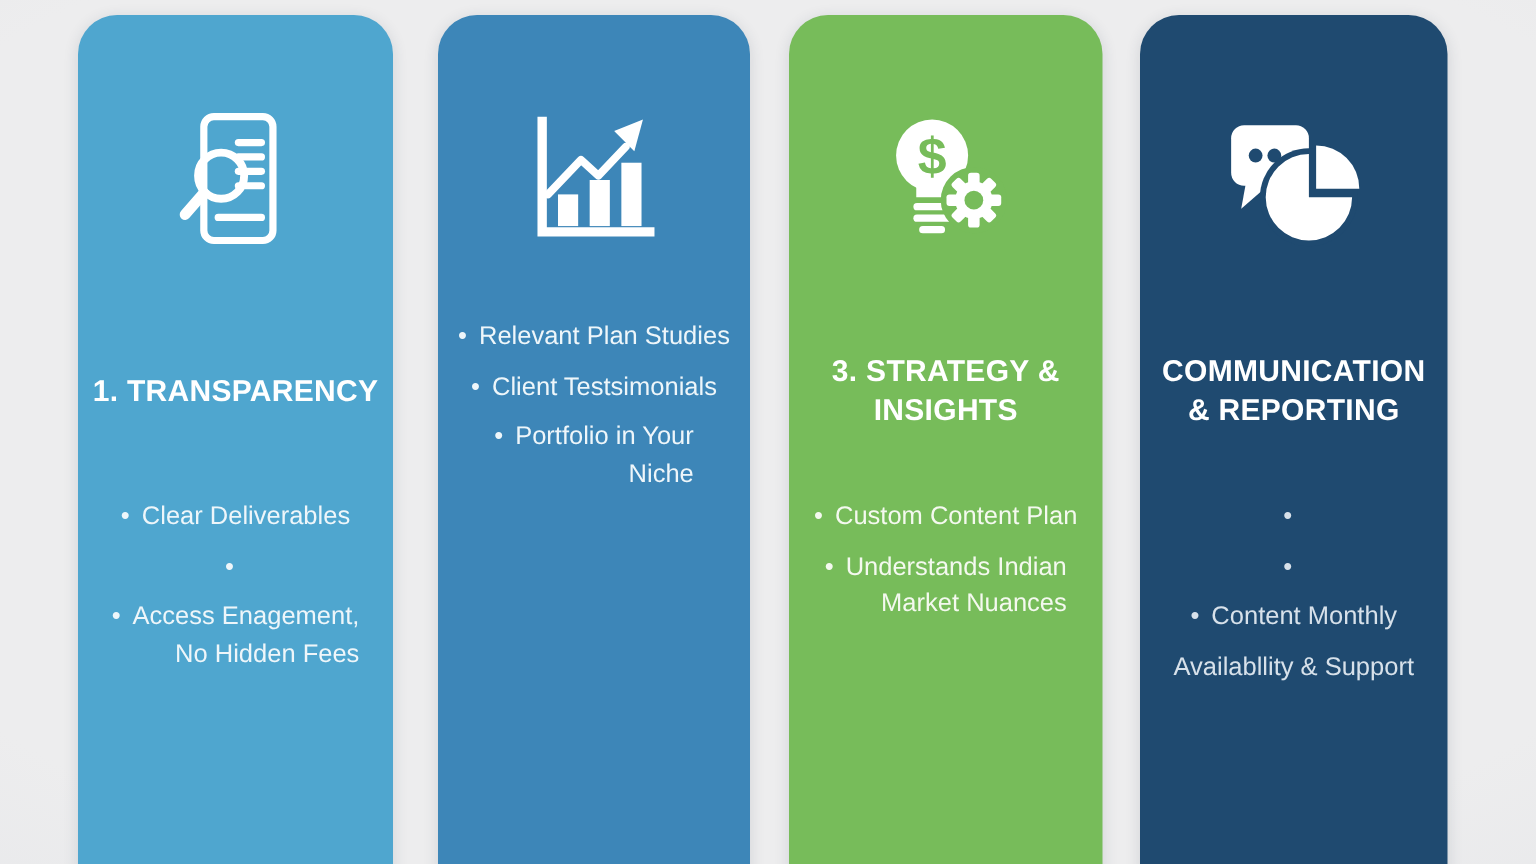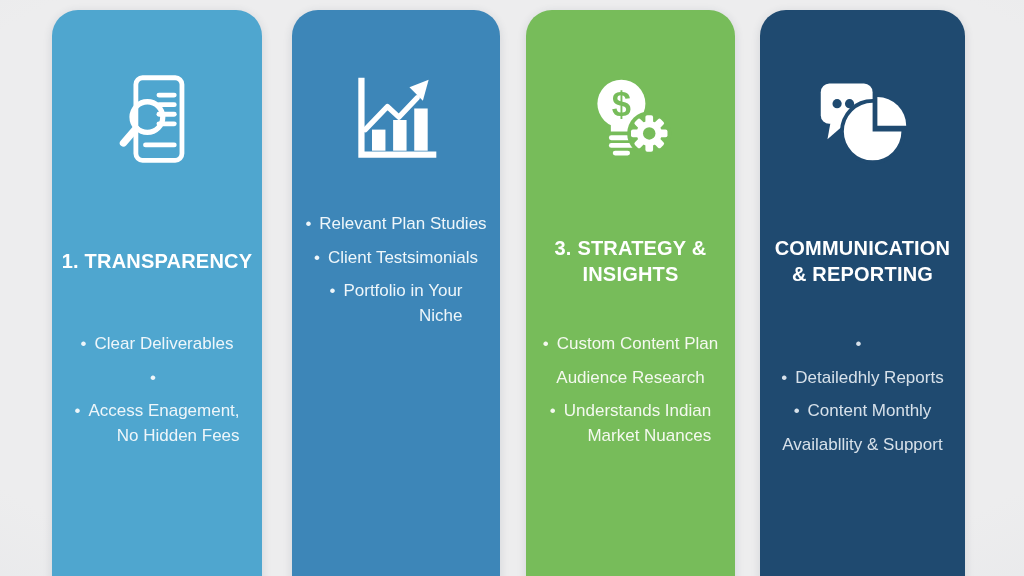--- a/index.html
+++ b/index.html
@@ -132,23 +132,20 @@
         </g>
       </svg>
     </div>
     <h2 class="title">3. STRATEGY &amp; INSIGHTS</h2>
     <div class="bullets" style="color: rgb(244, 249, 239);">
         <div class="item">
           <span class="dot">•</span>
           <span class="txt">Custom Content Plan</span>
         </div>
         <div class="item">
-          <span class="txt">Audience Research</span>
-        </div>
-        <div class="item">
           <span class="dot">•</span>
           <span class="txt">Understands Indian
 Market Nuances</span>
         </div>
       </div>
   </section>
 
   <section class="card c3" style="background: rgb(31, 74, 112); --card-color: #1f4a70;">
     <div class="icon-wrap">
       <svg class="icon" viewBox="0 0 100 100">
@@ -161,21 +158,20 @@
         <path d="M65 56 L65 26 A30 30 0 0 1 95 56 Z" fill="#ffffff"></path>
       </svg>
     </div>
     <h2 class="title">COMMUNICATION &amp; REPORTING</h2>
     <div class="bullets" style="color: rgb(215, 225, 234);">
         <div class="item">
           <span class="dot">•</span>
         </div>
         <div class="item">
           <span class="dot">•</span>
-          <span class="txt">Detailedhly Reports</span>
         </div>
         <div class="item">
           <span class="dot">•</span>
           <span class="txt">Content Monthly</span>
         </div>
         <div class="item">
           <span class="txt">Availabllity &amp; Support</span>
         </div>
       </div>
   </section>

